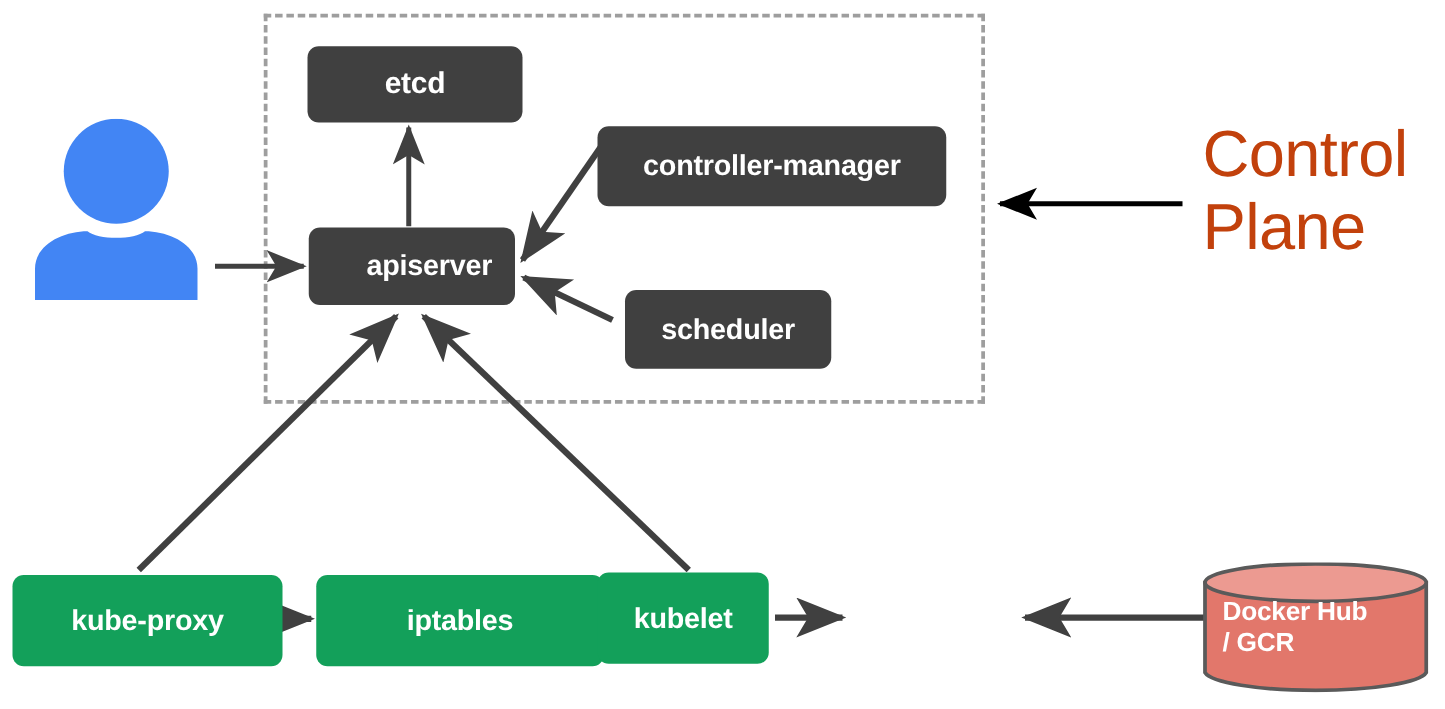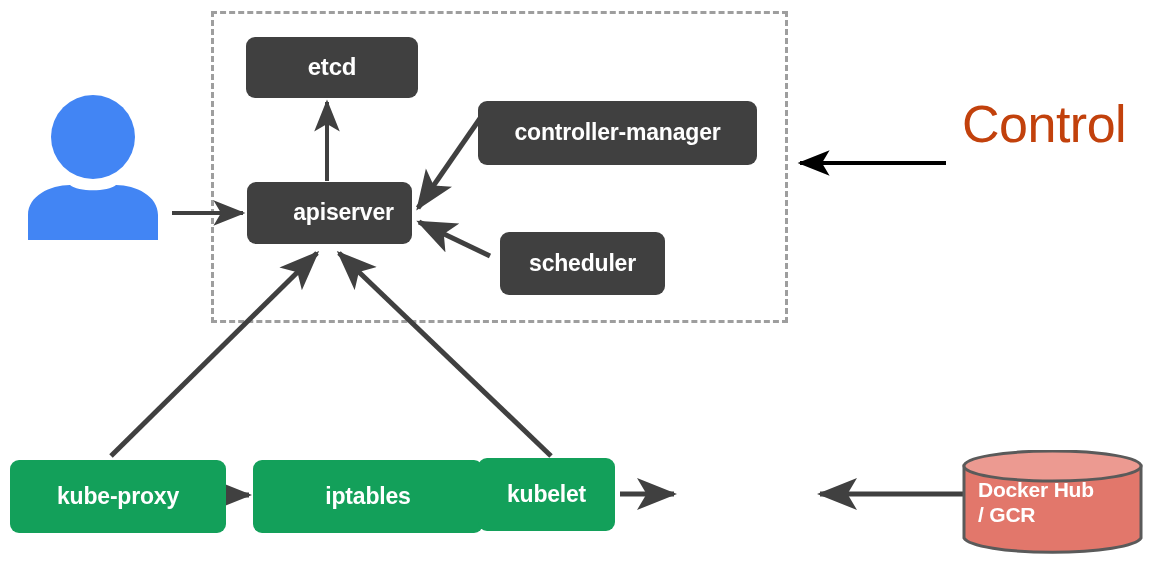--- a/index.html
+++ b/index.html
@@ -151,15 +151,16 @@
       <ellipse cx="90.5" cy="16" rx="88.5" ry="15" fill="#EC9A91" stroke="#5A5A5A" stroke-width="3"></ellipse>
     </svg>
     <div class="cyl-label" style="left:16px; top:28px; width:165px; font-size:21px;">
       <div>Docker Hub</div>
       <div>/ GCR</div>
     </div>
   </div>
 
   <div class="plain-label" style="left:962px; top:95px; width:190px; font-size:52px;">
     <div>Control</div>
+    <div>Plane</div>
   </div>
 
 </div>
 
 </body></html>

